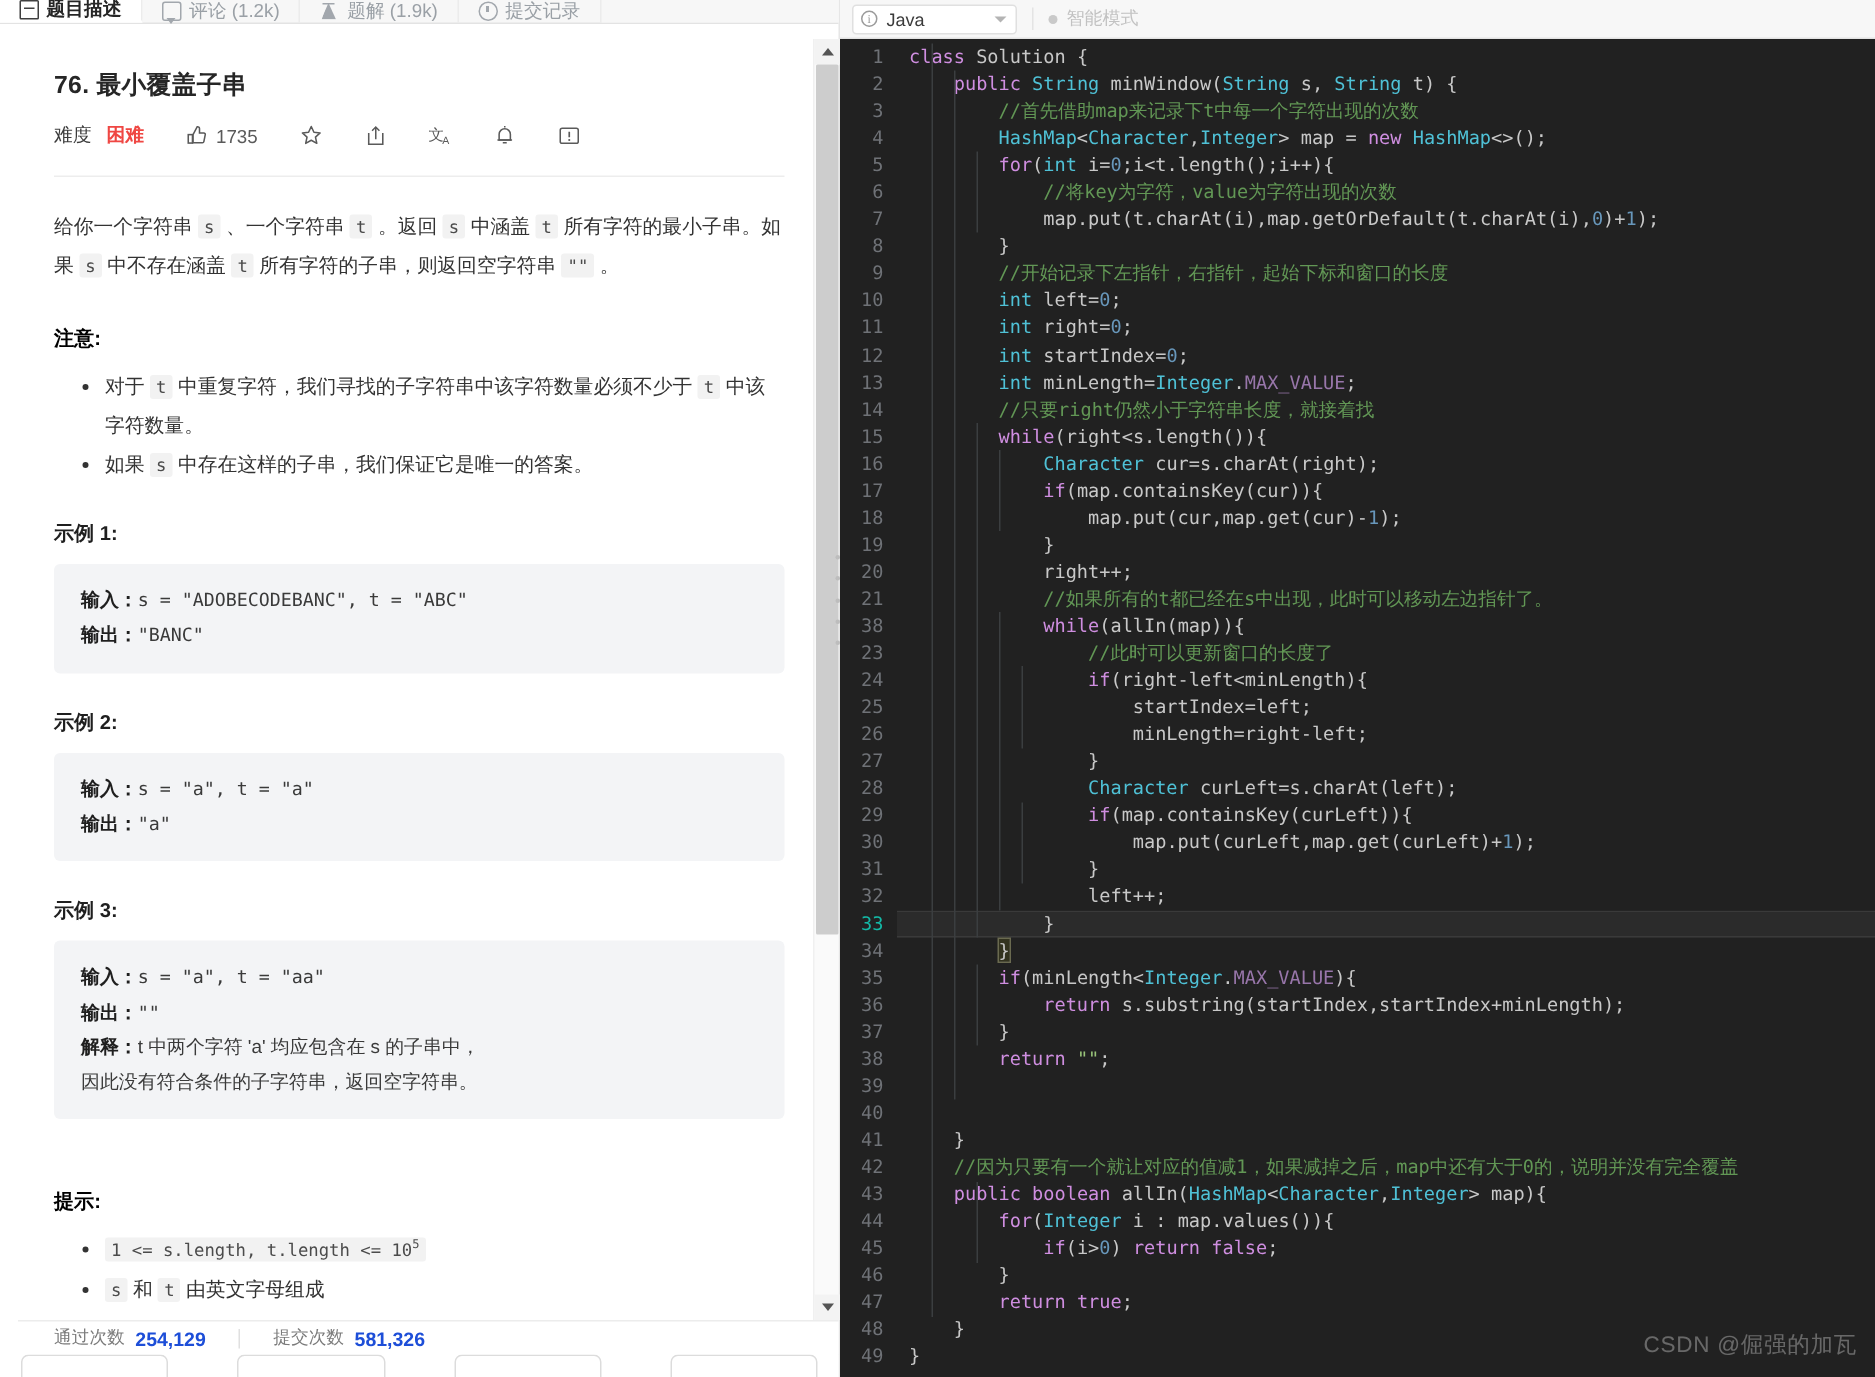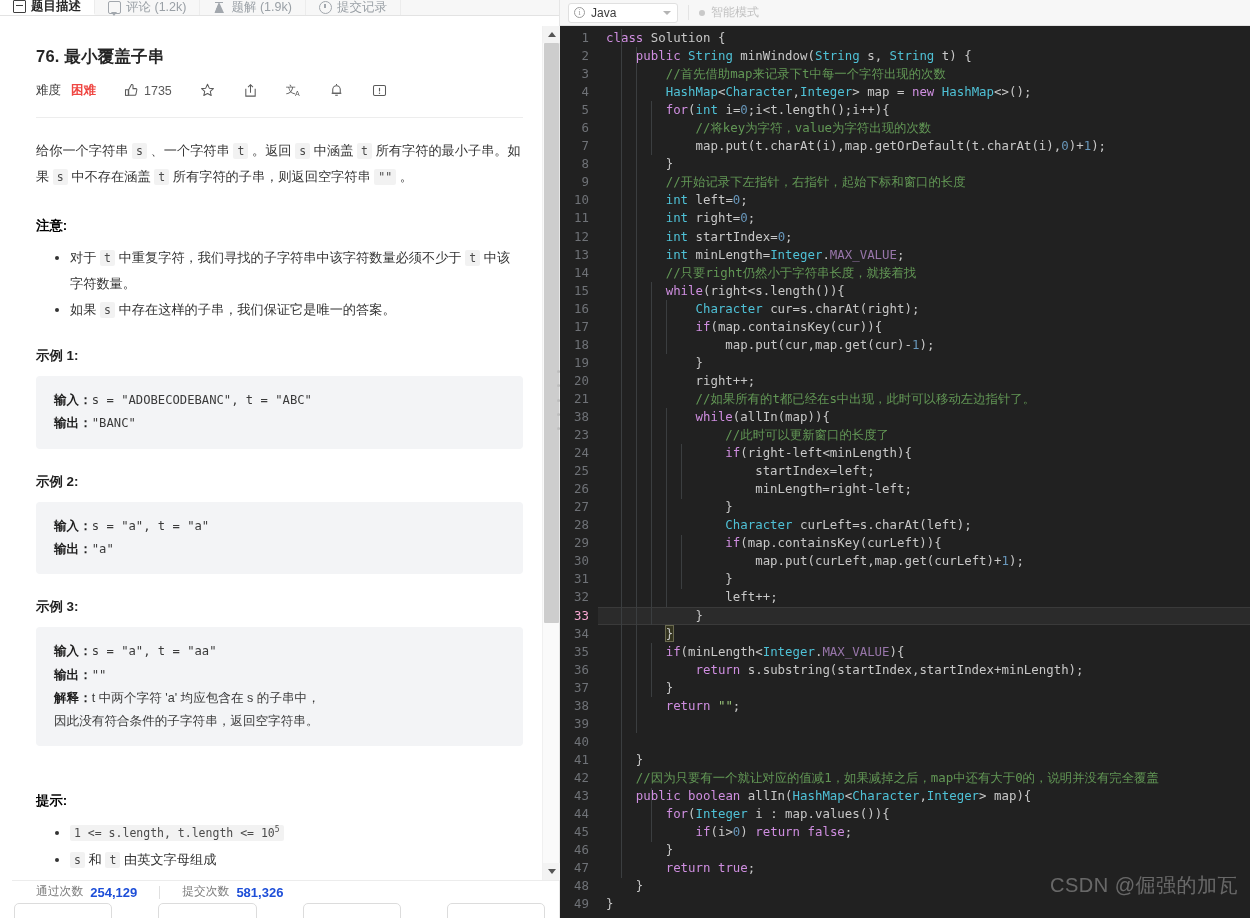--- a/index.html
+++ b/index.html
@@ -127,37 +127,37 @@
            cursor:pointer; }
   .smart .dot { width:6px; height:6px; border-radius:50%; background:#c9c9c9; }
 
   .editor { flex:1; position:relative; overflow:hidden;
             font-family:"DejaVu Sans Mono","Liberation Mono",monospace;
             font-size:12.4px; line-height:18.06px; }
   .codewrap { display:flex; padding-top:3px; }
   .gutter { width:38px; flex:none; text-align:right; padding-right:9px;
             color:#6f7277; user-select:none; }
   .gutter div { height:18.06px; }
-  .gutter div.cur { color:#f9a8d4; }
+  .gutter div.cur { color:#14b8a6; }
   .codecol { flex:1; position:relative; white-space:pre; color:#d4d4d4; }
   .codecol .ln { height:18.06px; padding-left:8px; position:relative; }
   .codecol .ln.cur { background:#2b2b2b; box-shadow:inset 0 1px 0 #3a3a3a, inset 0 -1px 0 #3a3a3a; }
 
   .kw { color:#cf8ee0; }   
   .ty { color:#4fc1d6; }   
   .cm { color:#629755; }   
   .st { color:#98c379; }   
   .nm { color:#6897bb; }
   .id { color:#c8c8c8; }
   .cst { color:#9876aa; }
   .bmatch { outline:1px solid #6a6a50; background:#33331f; }
 
   .indentg { position:absolute; top:0; bottom:0; width:1px; background:#3b3e40; }
 
-  .wm { position:absolute; right:12px; bottom:24px; font-size:20px;
+  .wm { position:absolute; right:12px; bottom:12px; font-size:15px;
         color:rgba(255,255,255,0.32); font-family:"Liberation Sans",sans-serif;
         letter-spacing:.5px; pointer-events:none; }
 </style>
 </head>
 <body>
 
 <div class="app">
 
   <div class="left">
 

